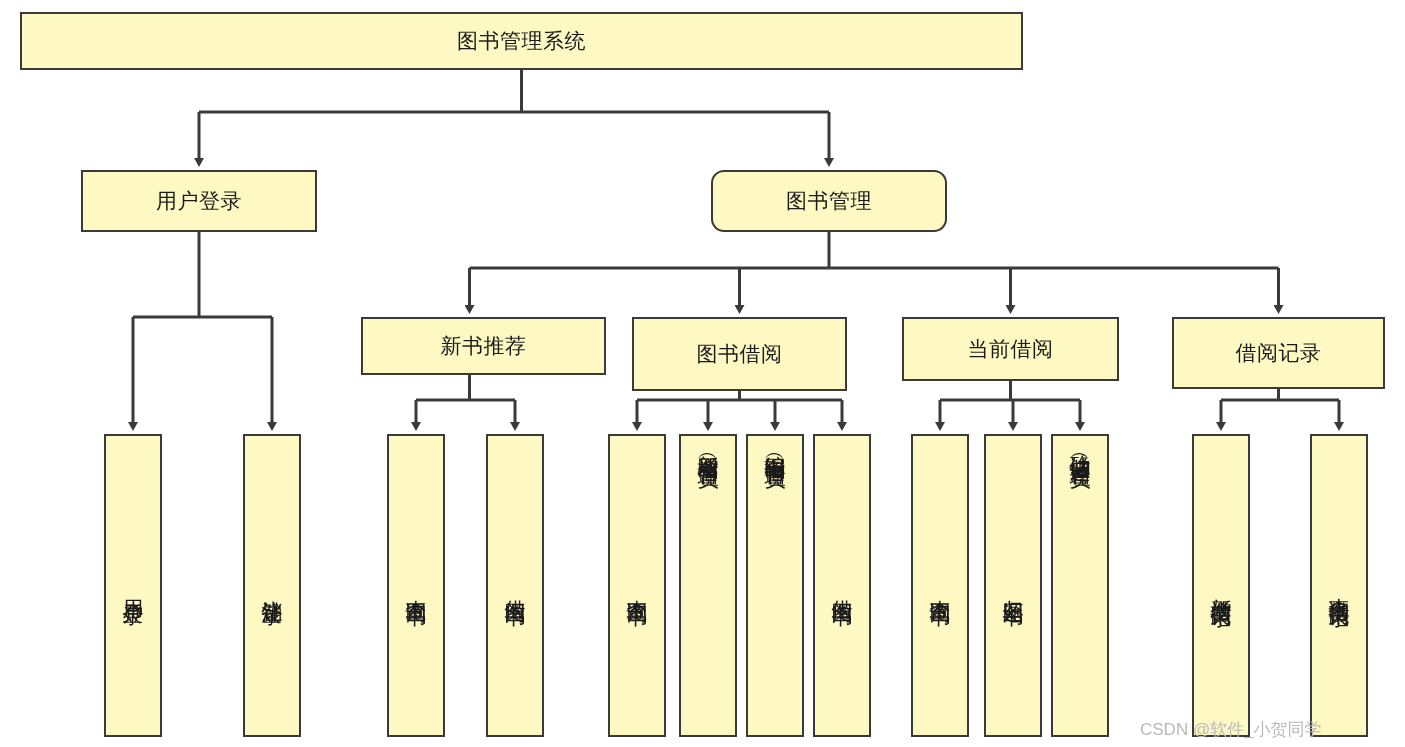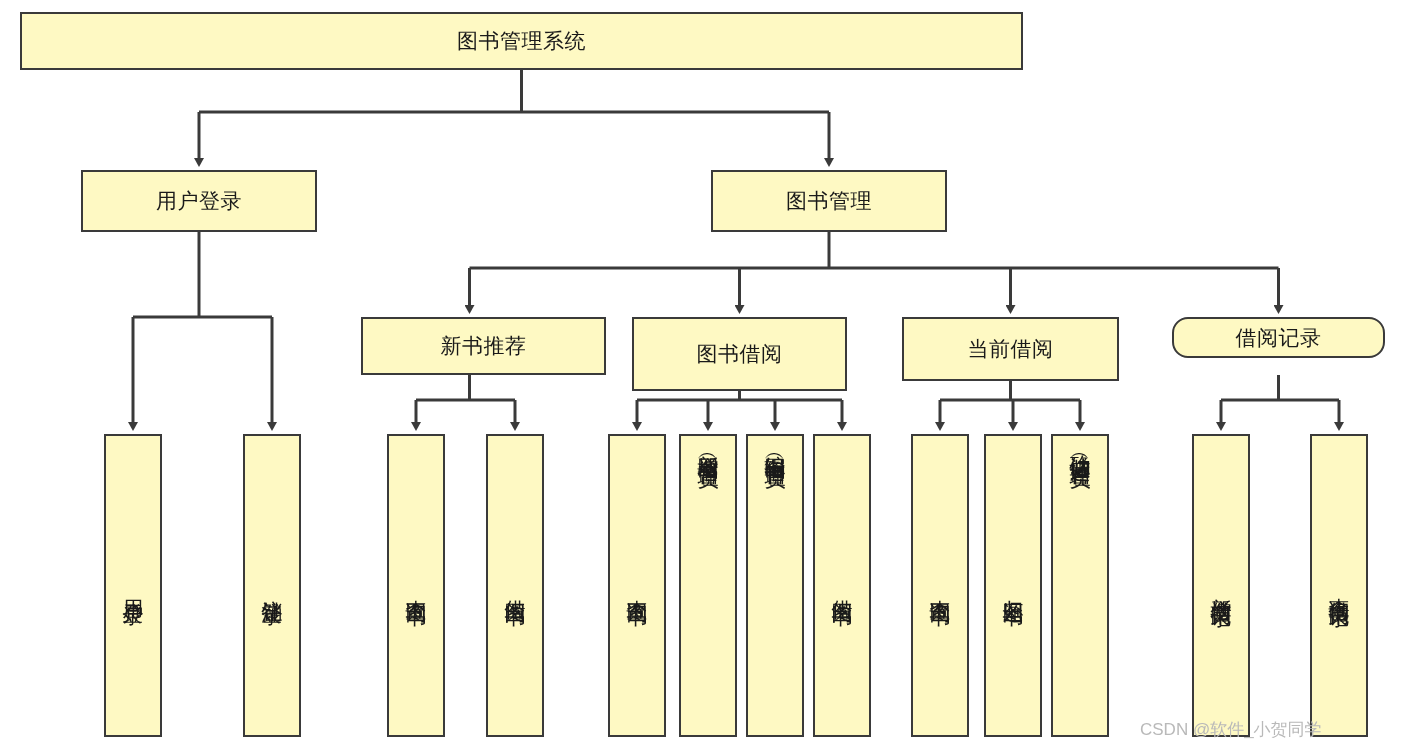--- a/index.html
+++ b/index.html
@@ -115,33 +115,33 @@
       </g>
   </svg>
 
   <div id="nodes">
       <div class="node horiz" style="left: 20px; top: 12px; width: 1003px; height: 58px;">
         <span class="label">图书管理系统</span>
       </div>
       <div class="node horiz" style="left: 81px; top: 170px; width: 236px; height: 62px;">
         <span class="label">用户登录</span>
       </div>
-      <div class="node horiz" style="left: 711px; top: 170px; width: 236px; height: 62px;">
+      <div class="node horiz" style="left: 711px; top: 170px; width: 236px; height: 62px; border-radius: 13px;">
         <span class="label">图书管理</span>
       </div>
       <div class="node horiz" style="left: 361px; top: 317px; width: 245px; height: 58px;">
         <span class="label">新书推荐</span>
       </div>
       <div class="node horiz" style="left: 632px; top: 317px; width: 215px; height: 74px;">
         <span class="label">图书借阅</span>
       </div>
       <div class="node horiz" style="left: 902px; top: 317px; width: 217px; height: 64px;">
         <span class="label">当前借阅</span>
       </div>
-      <div class="node horiz" style="left: 1172px; top: 317px; width: 213px; height: 41px; border-radius: 16px;">
+      <div class="node horiz" style="left: 1172px; top: 317px; width: 213px; height: 72px;">
         <span class="label">借阅记录</span>
       </div>
       <div class="node vert mid" style="left: 104px; top: 434px; width: 58px; height: 303px;">
         <span class="label">用户登录</span>
       </div>
       <div class="node vert mid" style="left: 243px; top: 434px; width: 58px; height: 303px;">
         <span class="label">注销登录</span>
       </div>
       <div class="node vert mid" style="left: 387px; top: 434px; width: 58px; height: 303px;">
         <span class="label">查询图书</span>

